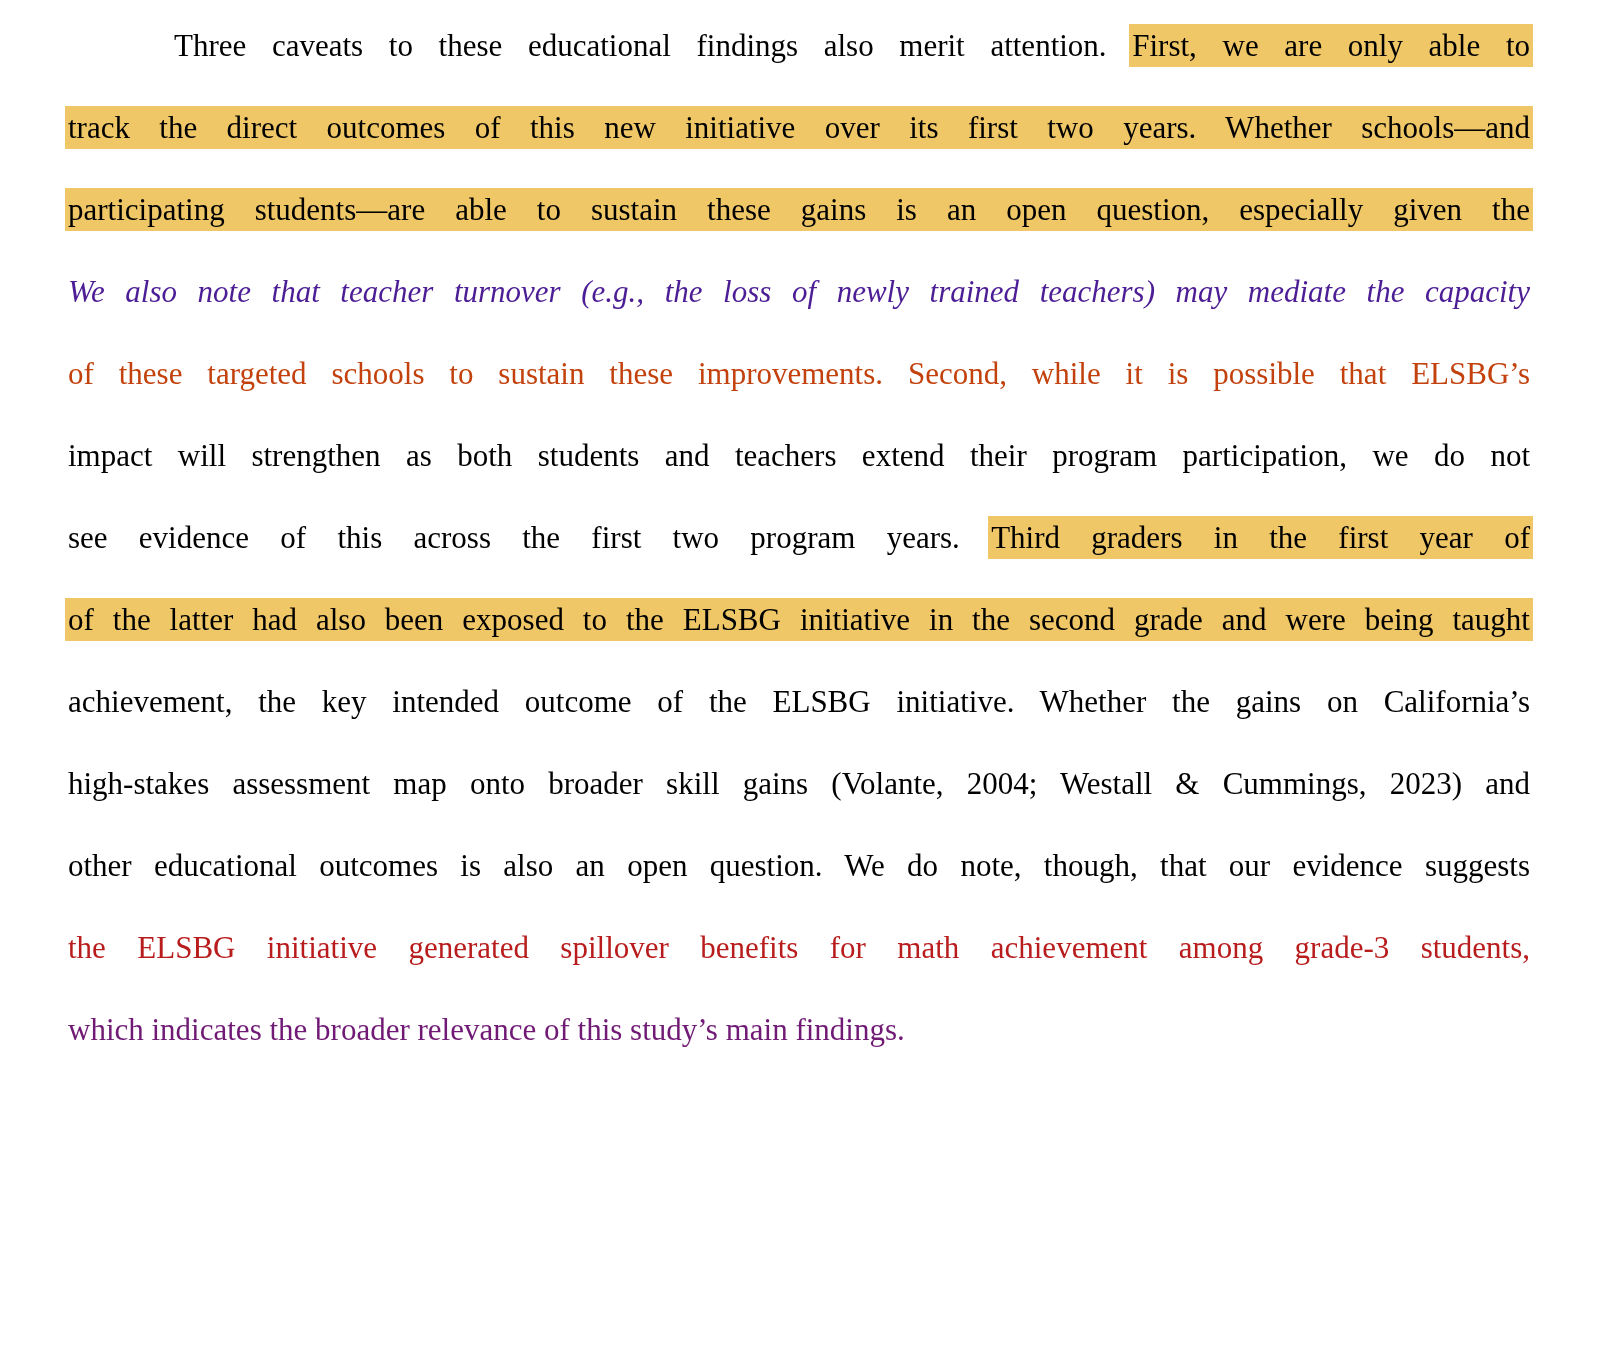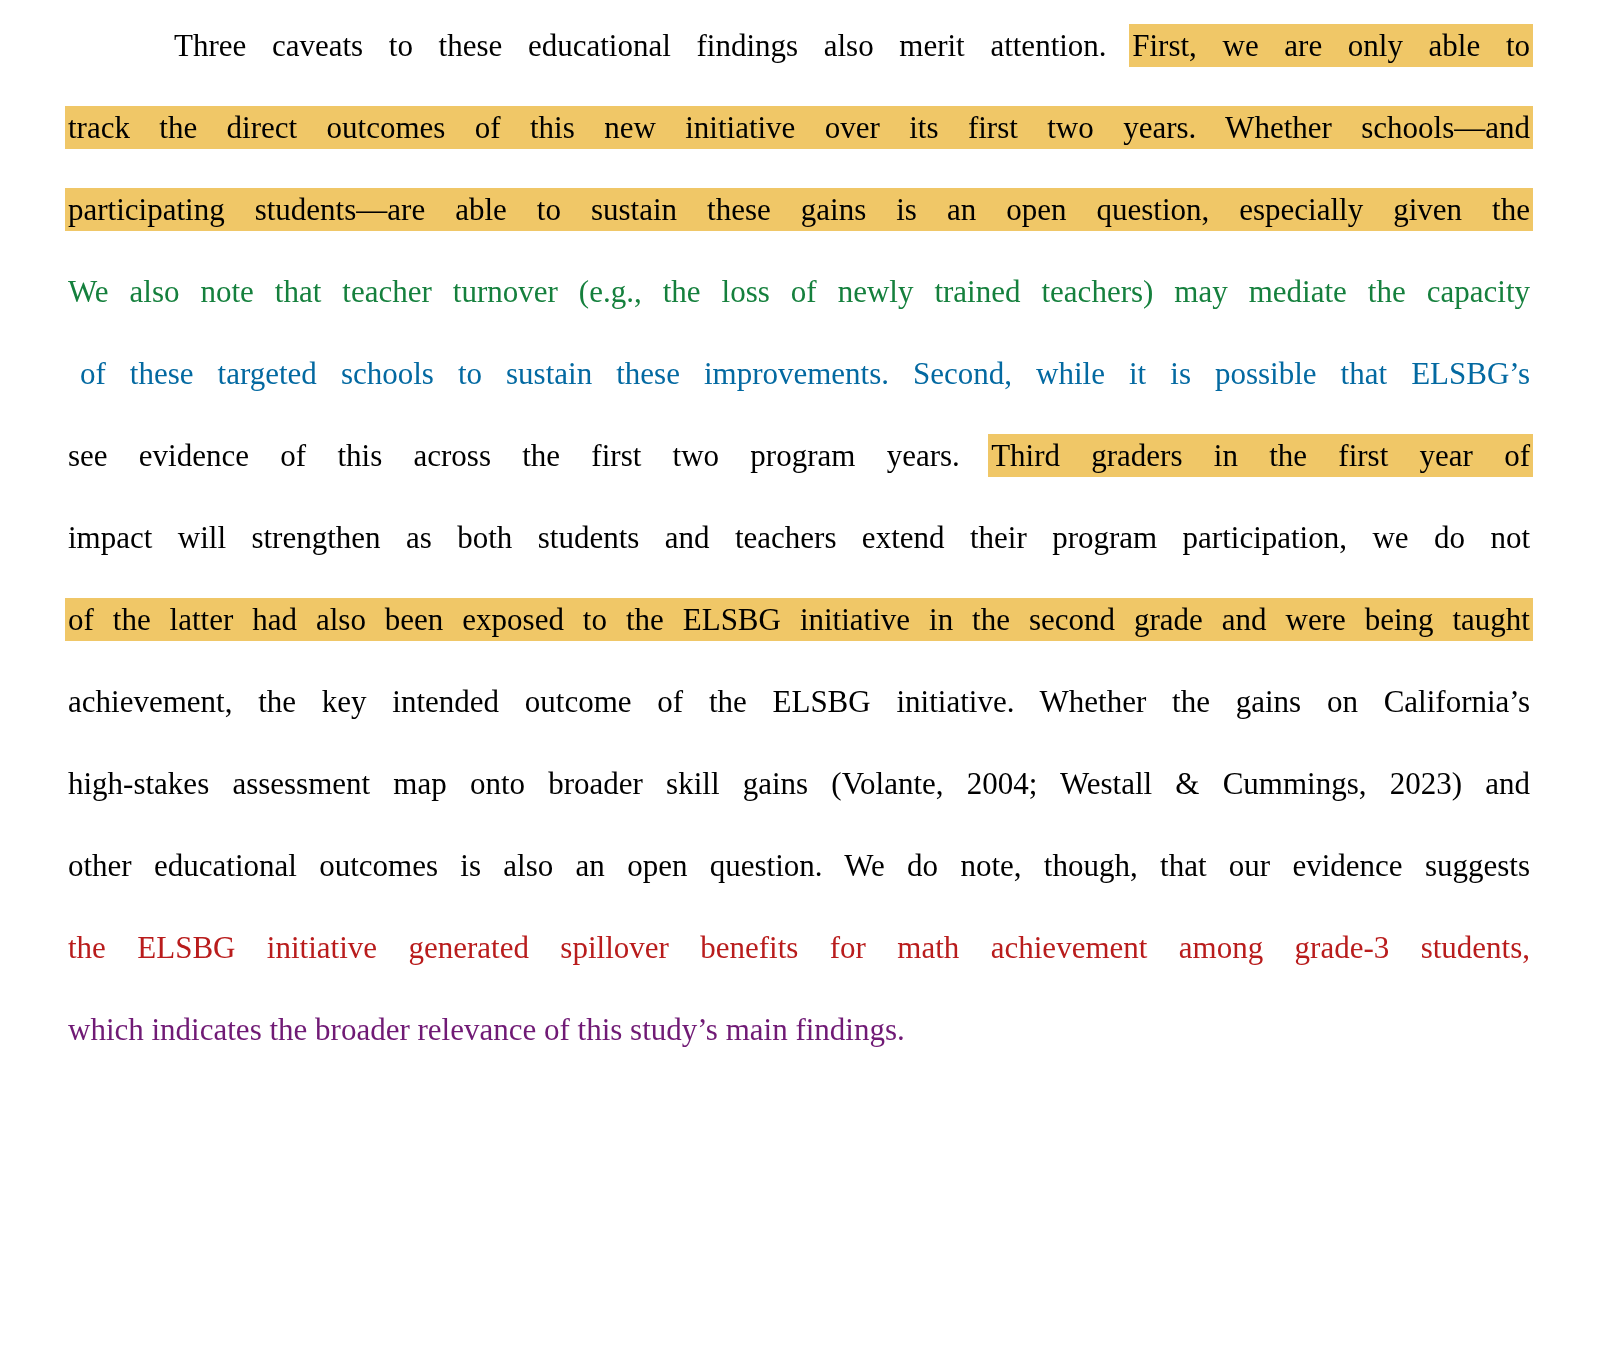--- a/index.html
+++ b/index.html
@@ -49,27 +49,27 @@
 
 <div class="page">
 
   <div class="line indent" style="color: rgb(0, 0, 0);"><span class="seg">Three caveats to these educational findings also merit attention. </span><span class="seg hl">First, we are only able to</span></div>
 
   <div class="line" style="color: rgb(0, 0, 0);"><span class="seg hl">track the direct outcomes of this new initiative over its first two years. Whether schools—and</span></div>
 
   <div class="line" style="color: rgb(0, 0, 0);"><span class="seg hl">participating students—are able to sustain these gains is an open question, especially given the</span></div>
 
 
-  <div class="line" style="color: #15803d;"><span class="seg">We also note that teacher turnover (e.g., the loss of newly trained teachers) may mediate the capacity</span></div>
+  <div class="line" style="color: #4c1d95; font-style: italic;"><span class="seg">We also note that teacher turnover (e.g., the loss of newly trained teachers) may mediate the capacity</span></div>
 
-  <div class="line" style="color: #0369a1; margin-left: 12px;"><span class="seg">of these targeted schools to sustain these improvements. Second, while it is possible that ELSBG’s</span></div>
+  <div class="line" style="color: #c2410c;"><span class="seg">of these targeted schools to sustain these improvements. Second, while it is possible that ELSBG’s</span></div>
+
+  <div class="line" style="color: rgb(0, 0, 0);"><span class="seg">impact will strengthen as both students and teachers extend their program participation, we do not</span></div>
 
   <div class="line" style="color: rgb(0, 0, 0);"><span class="seg">see evidence of this across the first two program years. </span><span class="seg hl">Third graders in the first year of</span></div>
-
-  <div class="line" style="color: rgb(0, 0, 0);"><span class="seg">impact will strengthen as both students and teachers extend their program participation, we do not</span></div>
 
 
   <div class="line" style="color: rgb(0, 0, 0);"><span class="seg hl">of the latter had also been exposed to the ELSBG initiative in the second grade and were being taught</span></div>
 
 
   <div class="line" style="color: rgb(0, 0, 0);"><span class="seg">achievement, the key intended outcome of the ELSBG initiative. Whether the gains on California’s</span></div>
 
   <div class="line" style="color: rgb(0, 0, 0);"><span class="seg">high-stakes assessment map onto broader skill gains (Volante, 2004; Westall &amp; Cummings, 2023) and</span></div>
 
   <div class="line" style="color: rgb(0, 0, 0);"><span class="seg">other educational outcomes is also an open question. We do note, though, that our evidence suggests</span></div>

